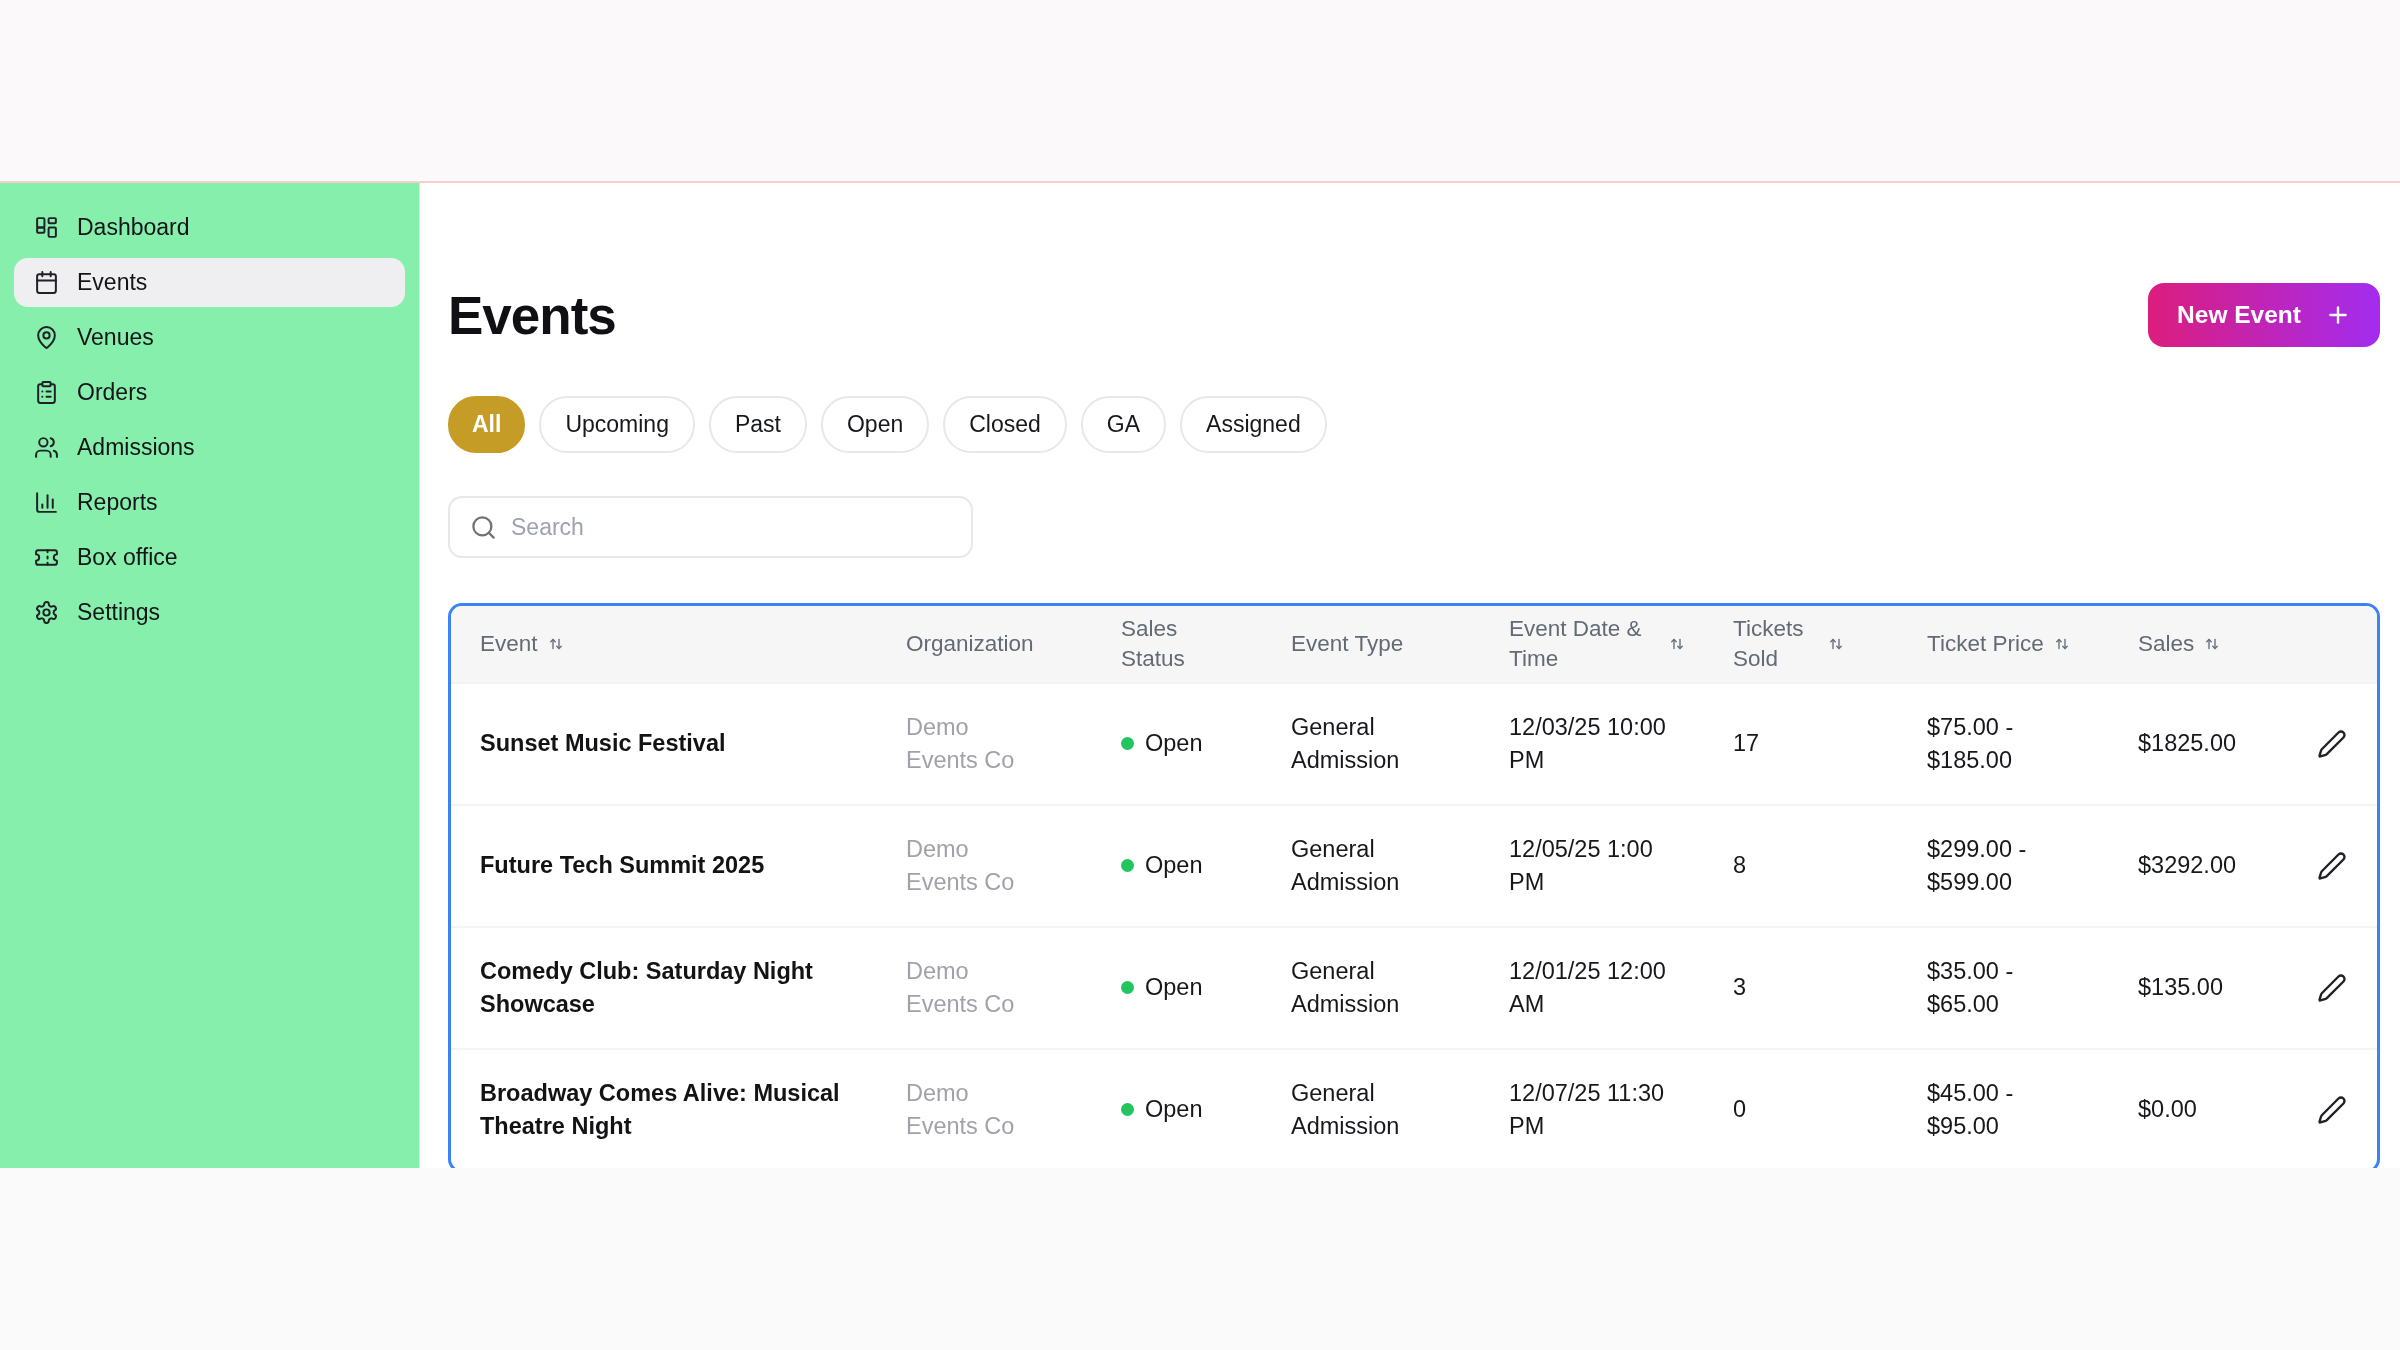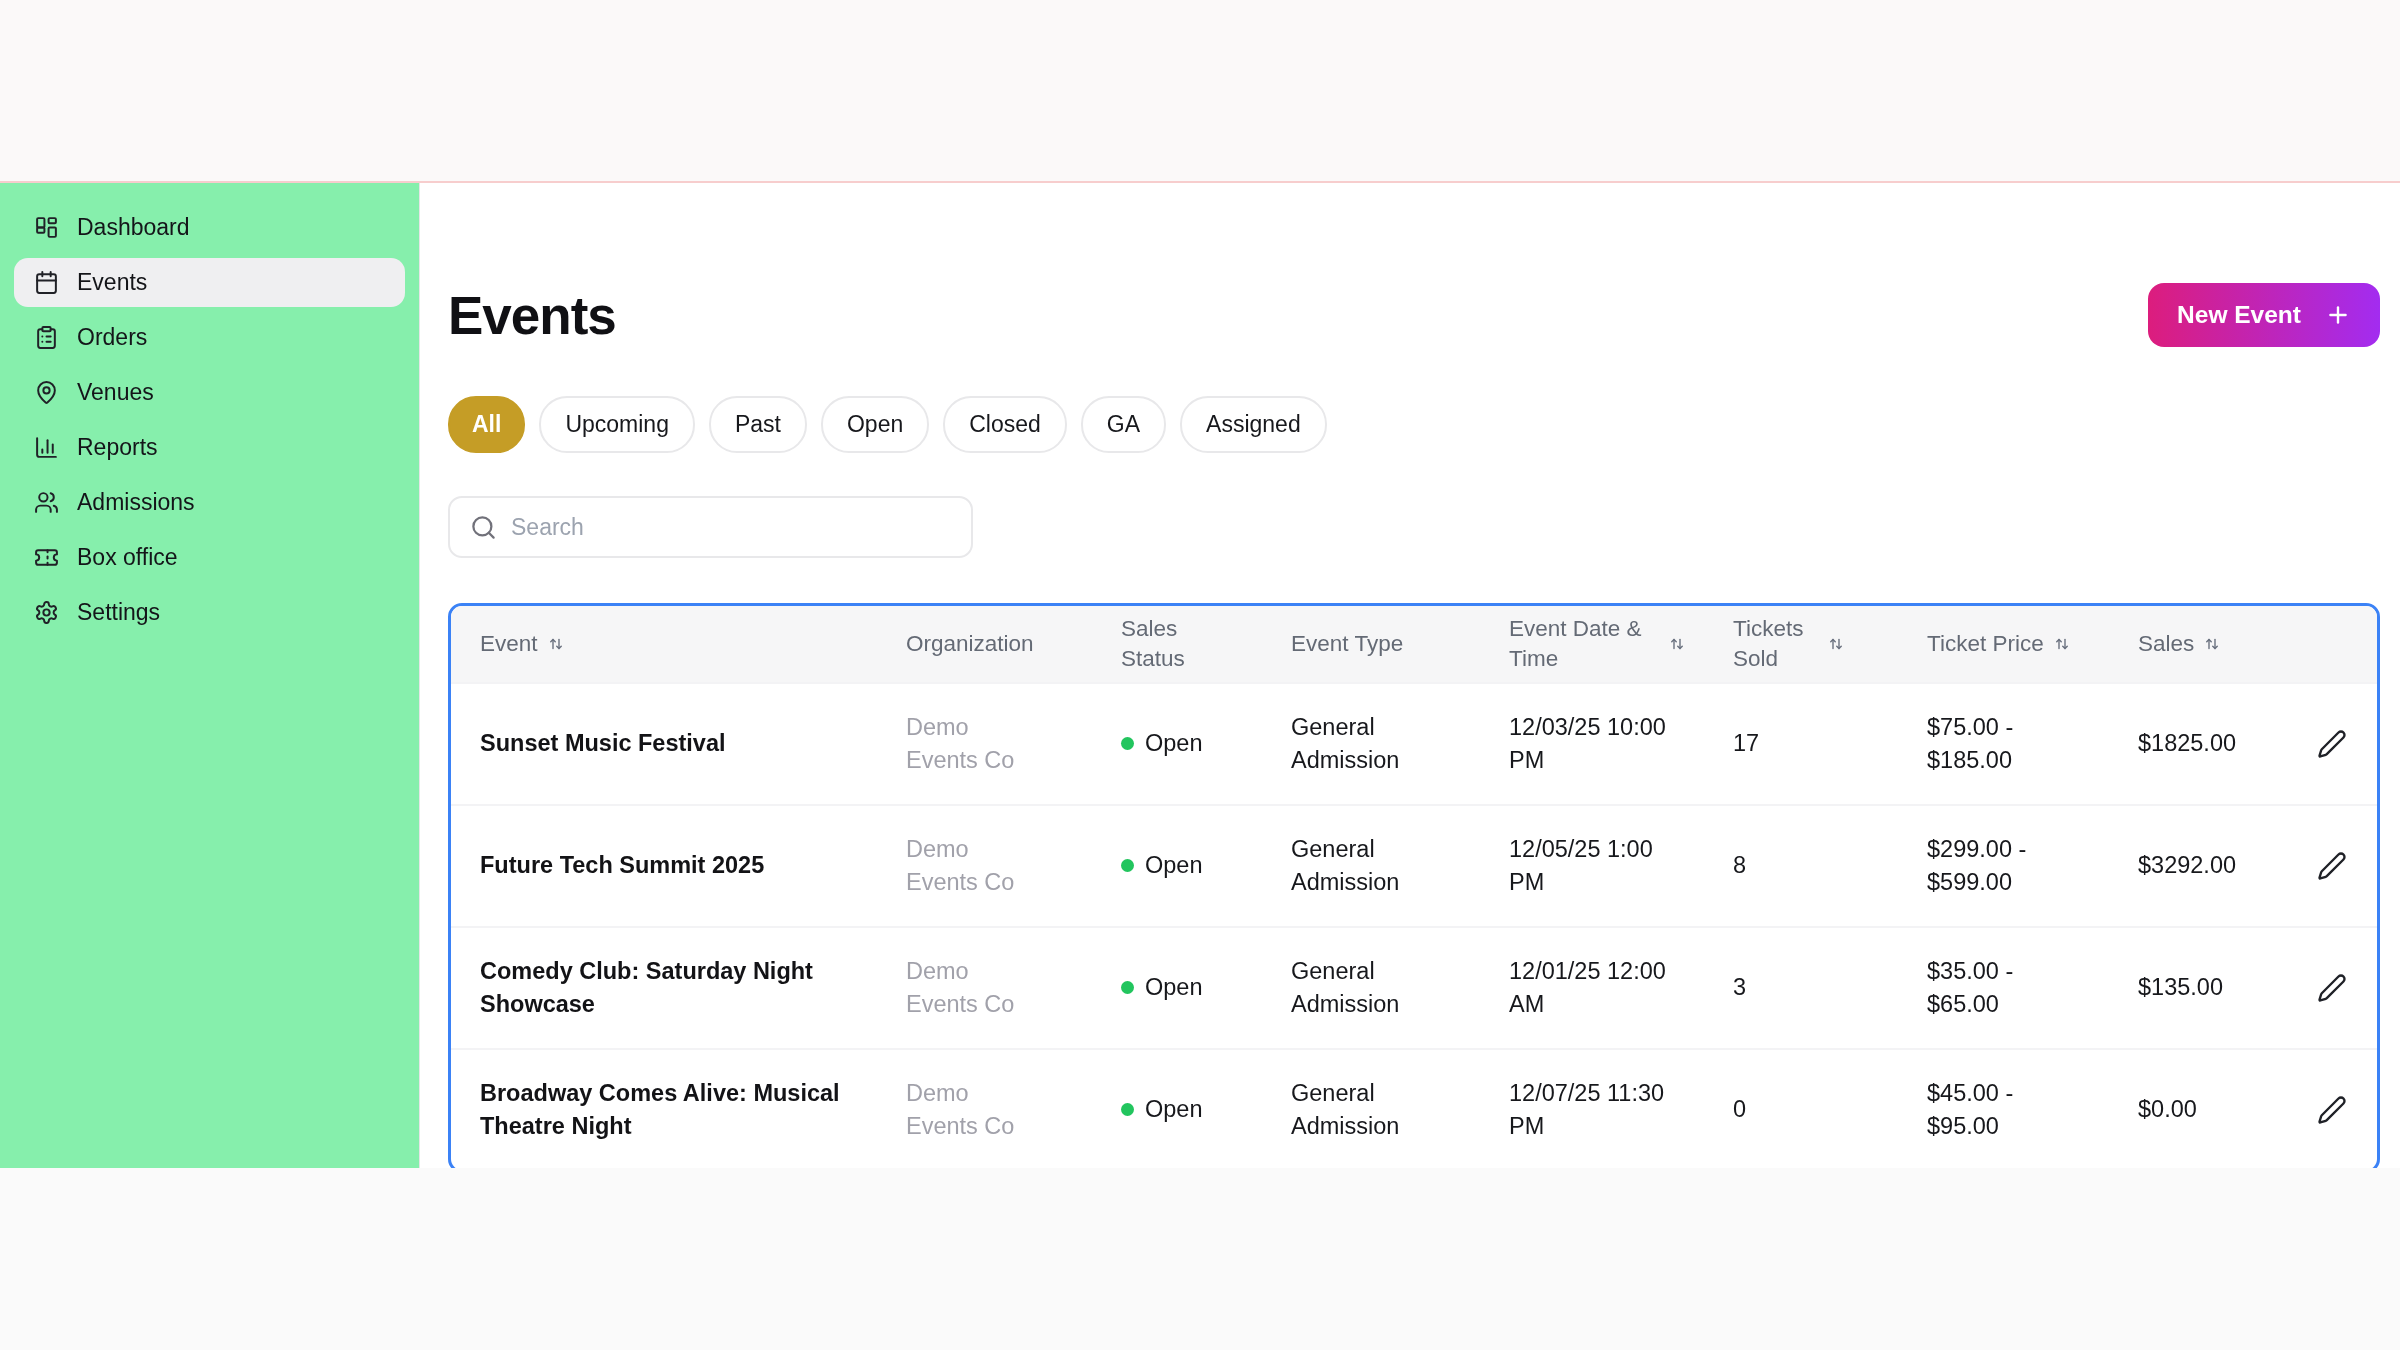--- a/index.html
+++ b/index.html
@@ -243,53 +243,53 @@
       <svg viewBox="0 0 24 24">
           <path d="M8 2v4"></path>
           <path d="M16 2v4"></path>
           <rect width="18" height="18" x="3" y="4" rx="2"></rect>
           <path d="M3 10h18"></path>
         </svg>
       <span>Events</span>
     </div>
     <div class="nav-item">
       <svg viewBox="0 0 24 24">
+          <path d="M20 10c0 4.993-5.539 10.193-7.399 11.799a1 1 0 0 1-1.202 0C9.539 20.193 4 14.993 4 10a8 8 0 0 1 16 0"></path>
+          <circle cx="12" cy="10" r="3"></circle>
+        </svg>
+      <span>Venues</span>
+    </div>
+    <div class="nav-item">
+      <svg viewBox="0 0 24 24">
           <rect width="8" height="4" x="8" y="2" rx="1" ry="1"></rect>
           <path d="M16 4h2a2 2 0 0 1 2 2v14a2 2 0 0 1-2 2H6a2 2 0 0 1-2-2V6a2 2 0 0 1 2-2h2"></path>
           <path d="M12 11h4"></path>
           <path d="M12 16h4"></path>
           <path d="M8 11h.01"></path>
           <path d="M8 16h.01"></path>
         </svg>
       <span>Orders</span>
     </div>
     <div class="nav-item">
       <svg viewBox="0 0 24 24">
-          <path d="M20 10c0 4.993-5.539 10.193-7.399 11.799a1 1 0 0 1-1.202 0C9.539 20.193 4 14.993 4 10a8 8 0 0 1 16 0"></path>
-          <circle cx="12" cy="10" r="3"></circle>
-        </svg>
-      <span>Venues</span>
+          <path d="M16 21v-2a4 4 0 0 0-4-4H6a4 4 0 0 0-4 4v2"></path>
+          <circle cx="9" cy="7" r="4"></circle>
+          <path d="M22 21v-2a4 4 0 0 0-3-3.87"></path>
+          <path d="M16 3.13a4 4 0 0 1 0 7.75"></path>
+        </svg>
+      <span>Admissions</span>
     </div>
     <div class="nav-item">
       <svg viewBox="0 0 24 24">
           <path d="M3 3v16a2 2 0 0 0 2 2h16"></path>
           <path d="M18 17V9"></path>
           <path d="M13 17V5"></path>
           <path d="M8 17v-3"></path>
         </svg>
       <span>Reports</span>
-    </div>
-    <div class="nav-item">
-      <svg viewBox="0 0 24 24">
-          <path d="M16 21v-2a4 4 0 0 0-4-4H6a4 4 0 0 0-4 4v2"></path>
-          <circle cx="9" cy="7" r="4"></circle>
-          <path d="M22 21v-2a4 4 0 0 0-3-3.87"></path>
-          <path d="M16 3.13a4 4 0 0 1 0 7.75"></path>
-        </svg>
-      <span>Admissions</span>
     </div>
     <div class="nav-item">
       <svg viewBox="0 0 24 24">
           <path d="M2 9a3 3 0 0 1 0 6v2a2 2 0 0 0 2 2h16a2 2 0 0 0 2-2v-2a3 3 0 0 1 0-6V7a2 2 0 0 0-2-2H4a2 2 0 0 0-2 2Z"></path>
           <path d="M13 5v2"></path>
           <path d="M13 17v2"></path>
           <path d="M13 11v2"></path>
         </svg>
       <span>Box office</span>
     </div>

